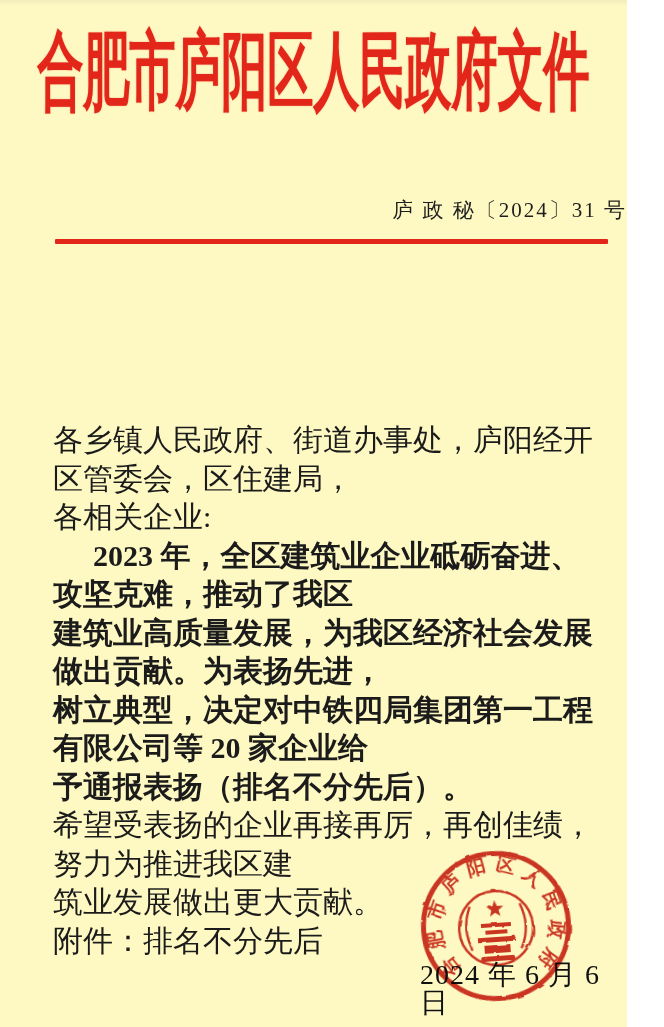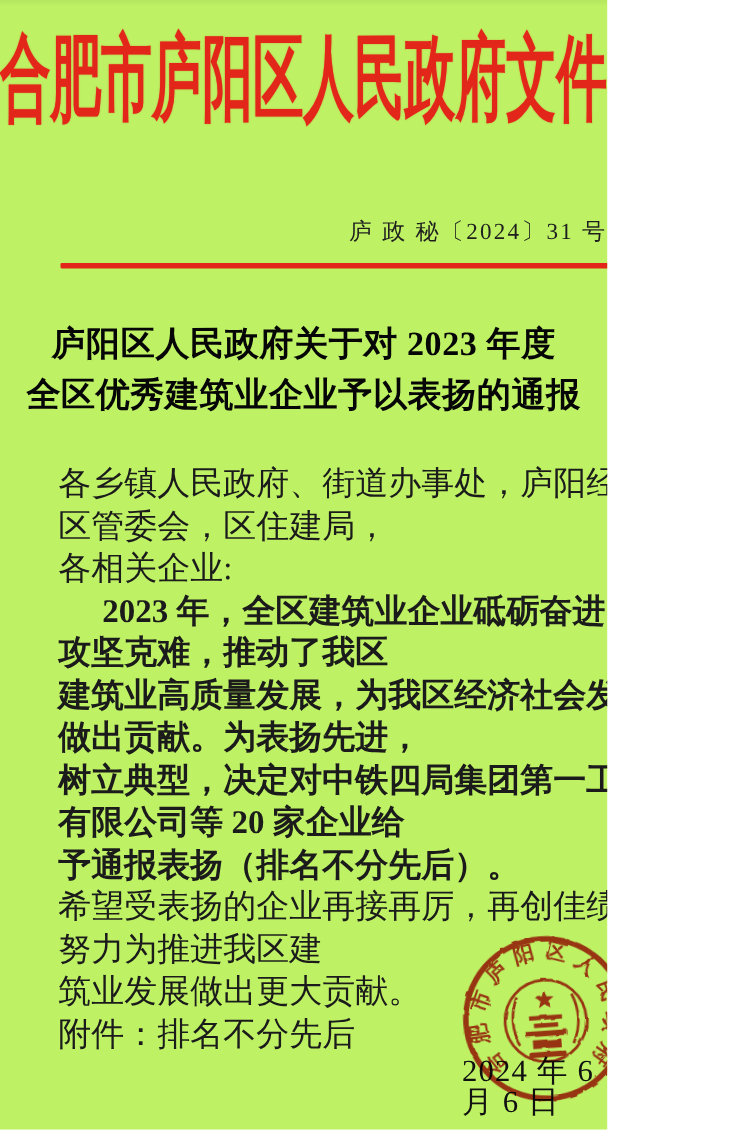--- a/index.html
+++ b/index.html
@@ -1,19 +1,19 @@
 <!DOCTYPE html>
 <html><head>
 <meta charset="utf-8">
 <style>
   html,body{margin:0;padding:0;background:#ffffff;}
   .page{
     position:relative;
-    width:552px;height:1027px;
-    background:#bef264;
+    width:627px;height:1027px;
+    background:#fef9c3;
     overflow:hidden;
     font-family:"Liberation Serif","DejaVu Serif",serif;
   }
   
   .page::before{
     content:"";position:absolute;top:0;left:0;right:0;height:6px;
     background:linear-gradient(to bottom, rgba(0,0,0,0.05), rgba(0,0,0,0));
     pointer-events:none;
   }
   .red-header{
@@ -77,22 +77,20 @@
 <body>
 
 <div class="page">
 
   <div class="red-header">合肥市庐阳区人民政府文件</div>
 
   <div class="doc-number">庐 政 秘〔2024〕31 号</div>
 
   <div class="red-divider"></div>
 
-  <div class="doc-title">庐阳区人民政府关于对 2023 年度
-全区优秀建筑业企业予以表扬的通报</div>
 
   <div class="body-block">
     <p class="p-salutation">各乡镇人民政府、街道办事处，庐阳经开区管委会，区住建局，
 各相关企业:</p>
     <p class="p-main">2023 年，全区建筑业企业砥砺奋进、攻坚克难，推动了我区
 建筑业高质量发展，为我区经济社会发展做出贡献。为表扬先进，
 树立典型，决定对中铁四局集团第一工程有限公司等 20 家企业给
 予通报表扬（排名不分先后）。</p>
     <p class="p-hope">希望受表扬的企业再接再厉，再创佳绩，努力为推进我区建
 筑业发展做出更大贡献。</p>

